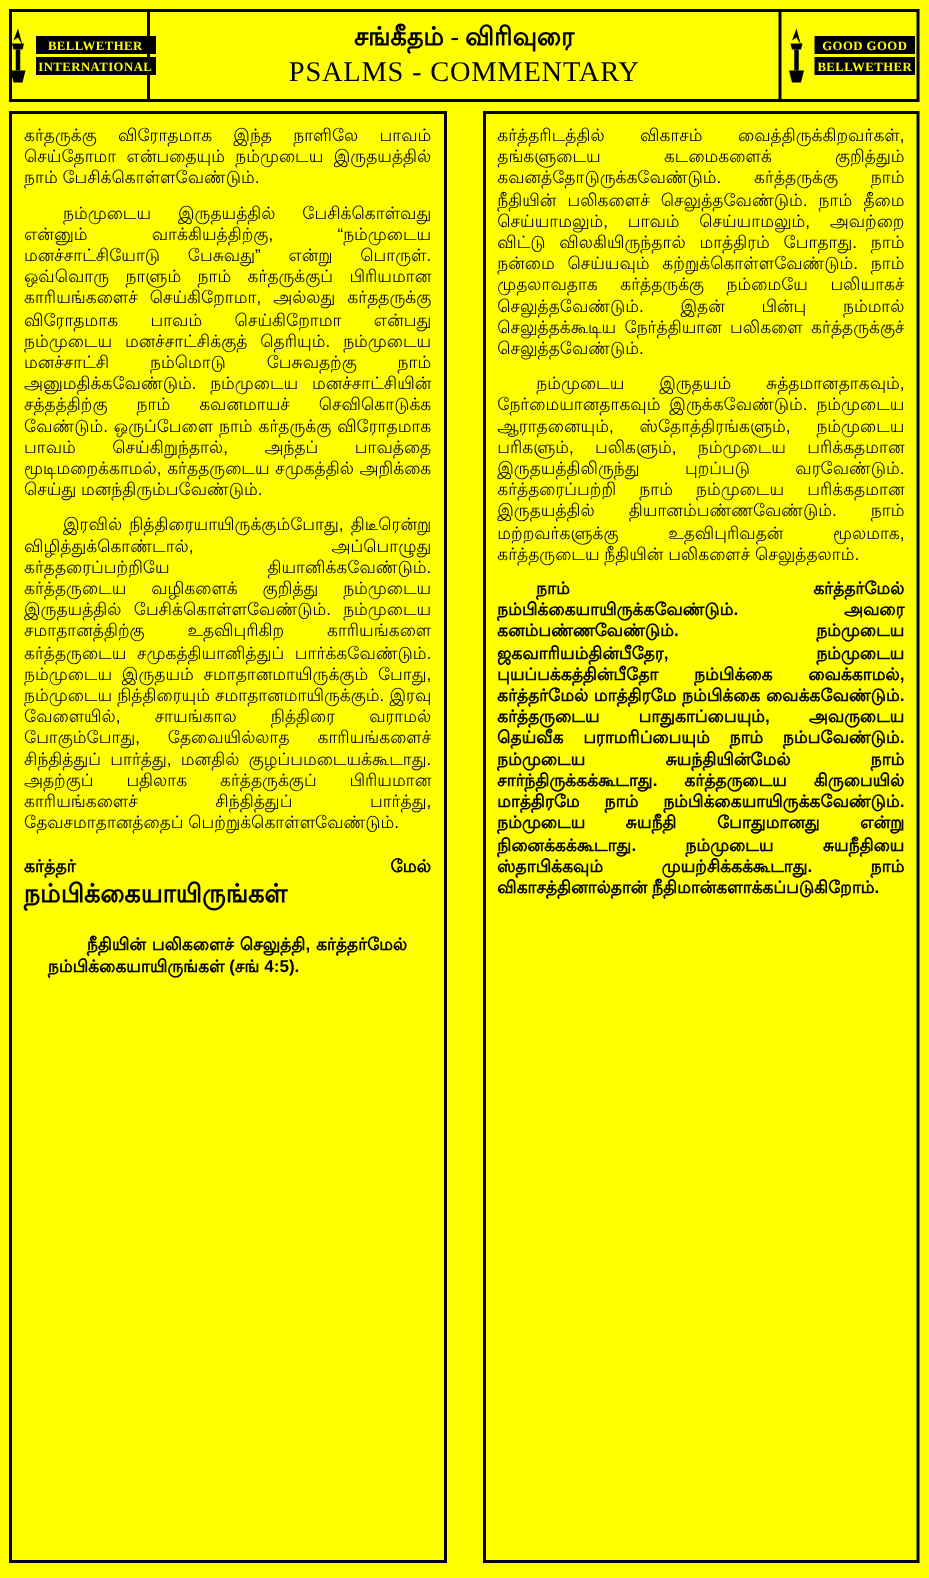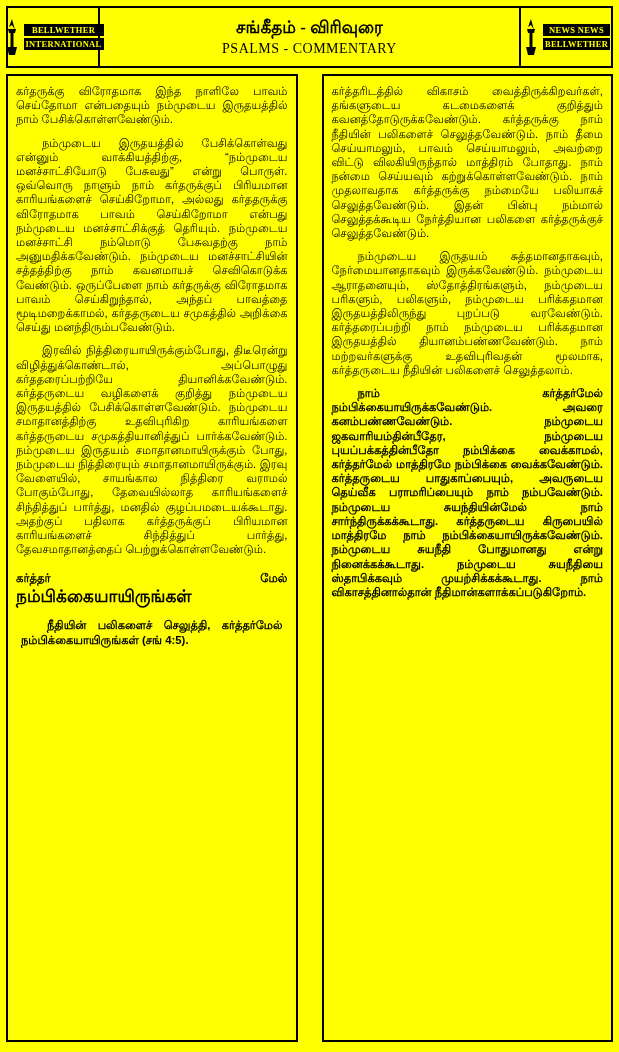--- a/index.html
+++ b/index.html
@@ -79,21 +79,21 @@
     justify-content: center;
     gap: 2px;
   }
   .title-tamil {
     font-size: 17px;
     font-weight: bold;
     color: #000;
     font-family: "Liberation Serif", serif;
   }
   .title-english {
-    font-size: 14px;
+    font-size: 19px;
     color: #000;
     font-family: "Liberation Serif", serif;
     letter-spacing: 0.5px;
   }
   
   .columns {
     display: flex;
     gap: 24px;
     margin-top: 6px;
     height: 968px;
@@ -138,21 +138,21 @@
     color: #000;
     margin: 1px 0 10px 0;
   }
   .ref-para {
     font-size: 11.4px;
     line-height: 15px;
     color: #000;
     font-weight: bold;
     text-align: justify;
     text-indent: 26px;
-    margin: 5px;
+    margin: 16px;
   }
 </style>
 </head>
 <body>
 
 <div class="page">
 
   <div class="header">
 
     <div class="logo-box">
@@ -177,21 +177,21 @@
 
     <div class="logo-box right">
       <div class="logo-inner">
         <svg class="logo-glyph" viewBox="0 0 18 40">
           <path d="M9 2 L6 10 L9 8 L12 13 L9 2 Z" fill="#000"></path>
           <path d="M5 12 L13 12 L12 16 L6 16 Z" fill="#000"></path>
           <rect x="7.5" y="16" width="3" height="14" fill="#000"></rect>
           <path d="M4 30 L14 30 L12 38 L6 38 Z" fill="#000"></path>
         </svg>
         <div class="logo-words">
-          <div class="logo-word">NEWS NEWS</div>
+          <div class="logo-word">GOOD GOOD</div>
           <div class="logo-word">BELLWETHER</div>
         </div>
       </div>
     </div>
 
   </div>
 
   <div class="columns">
 
     <div class="col">

